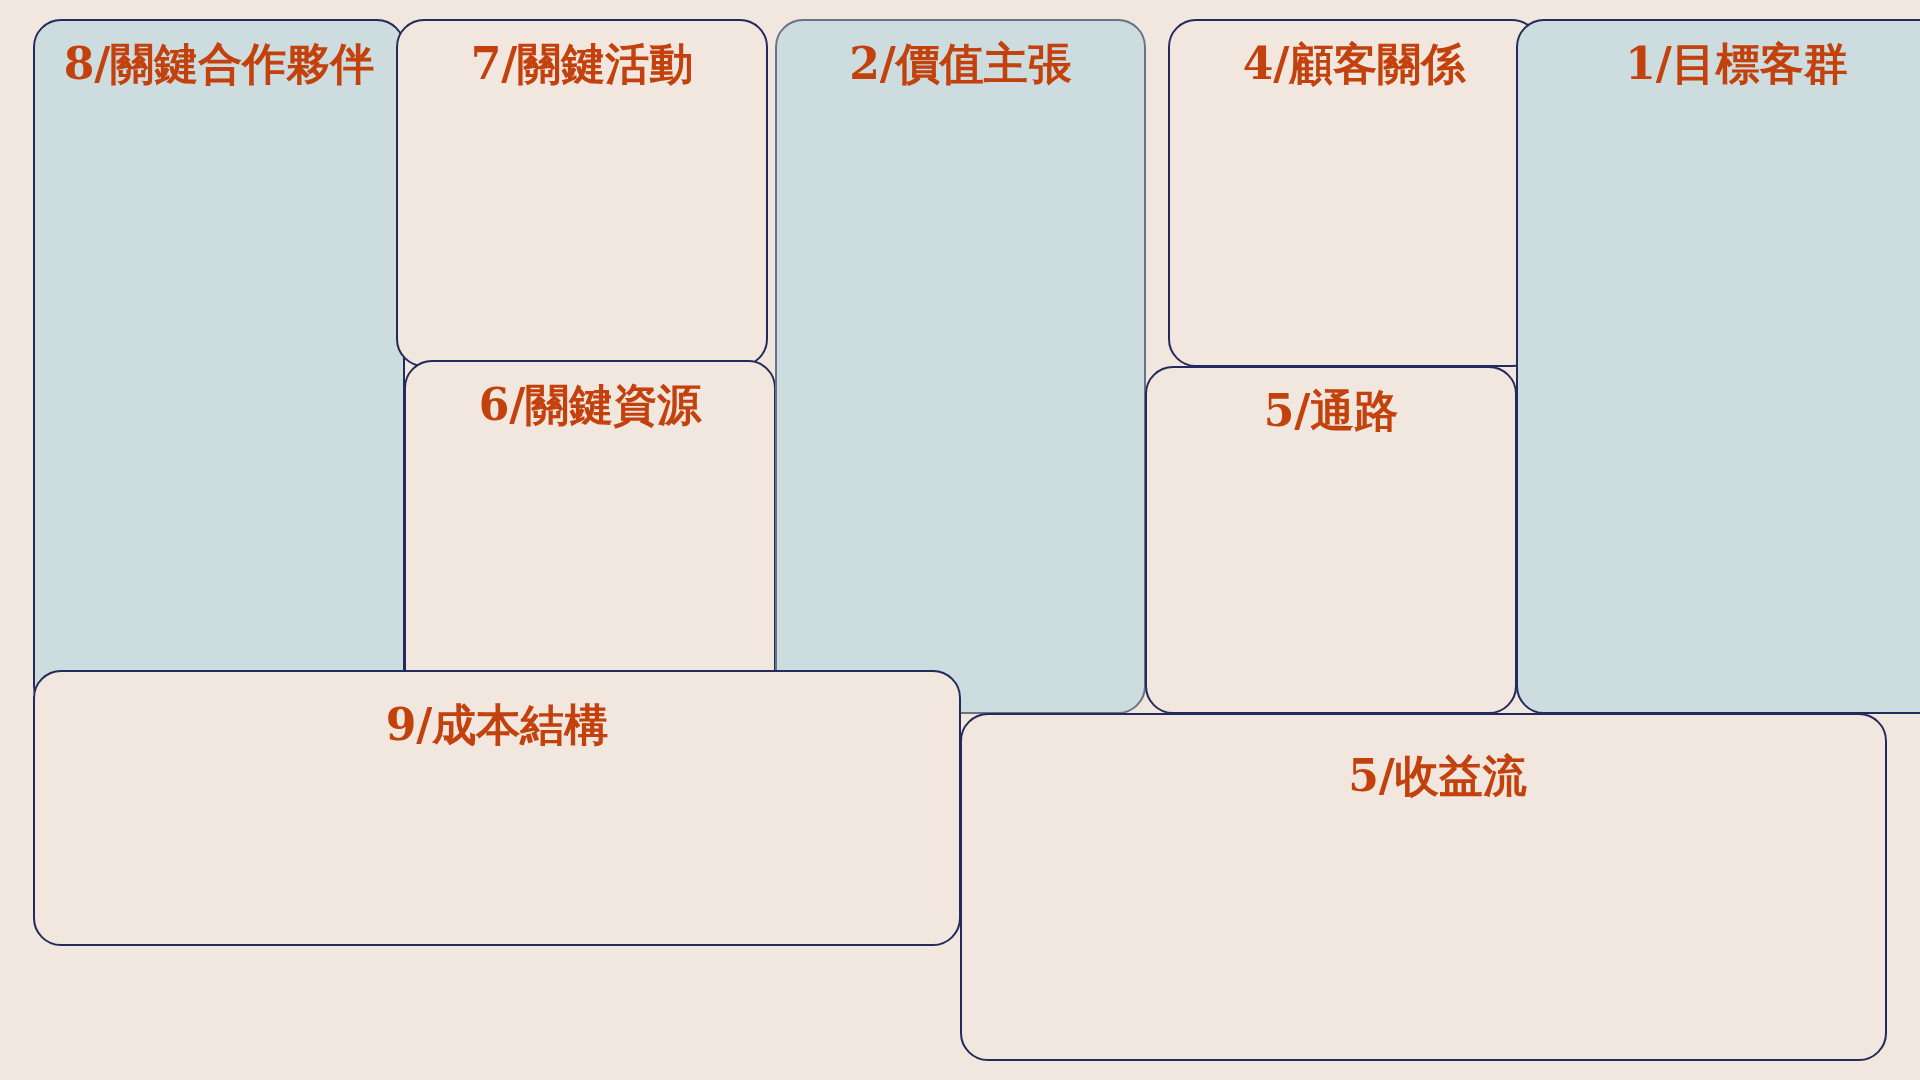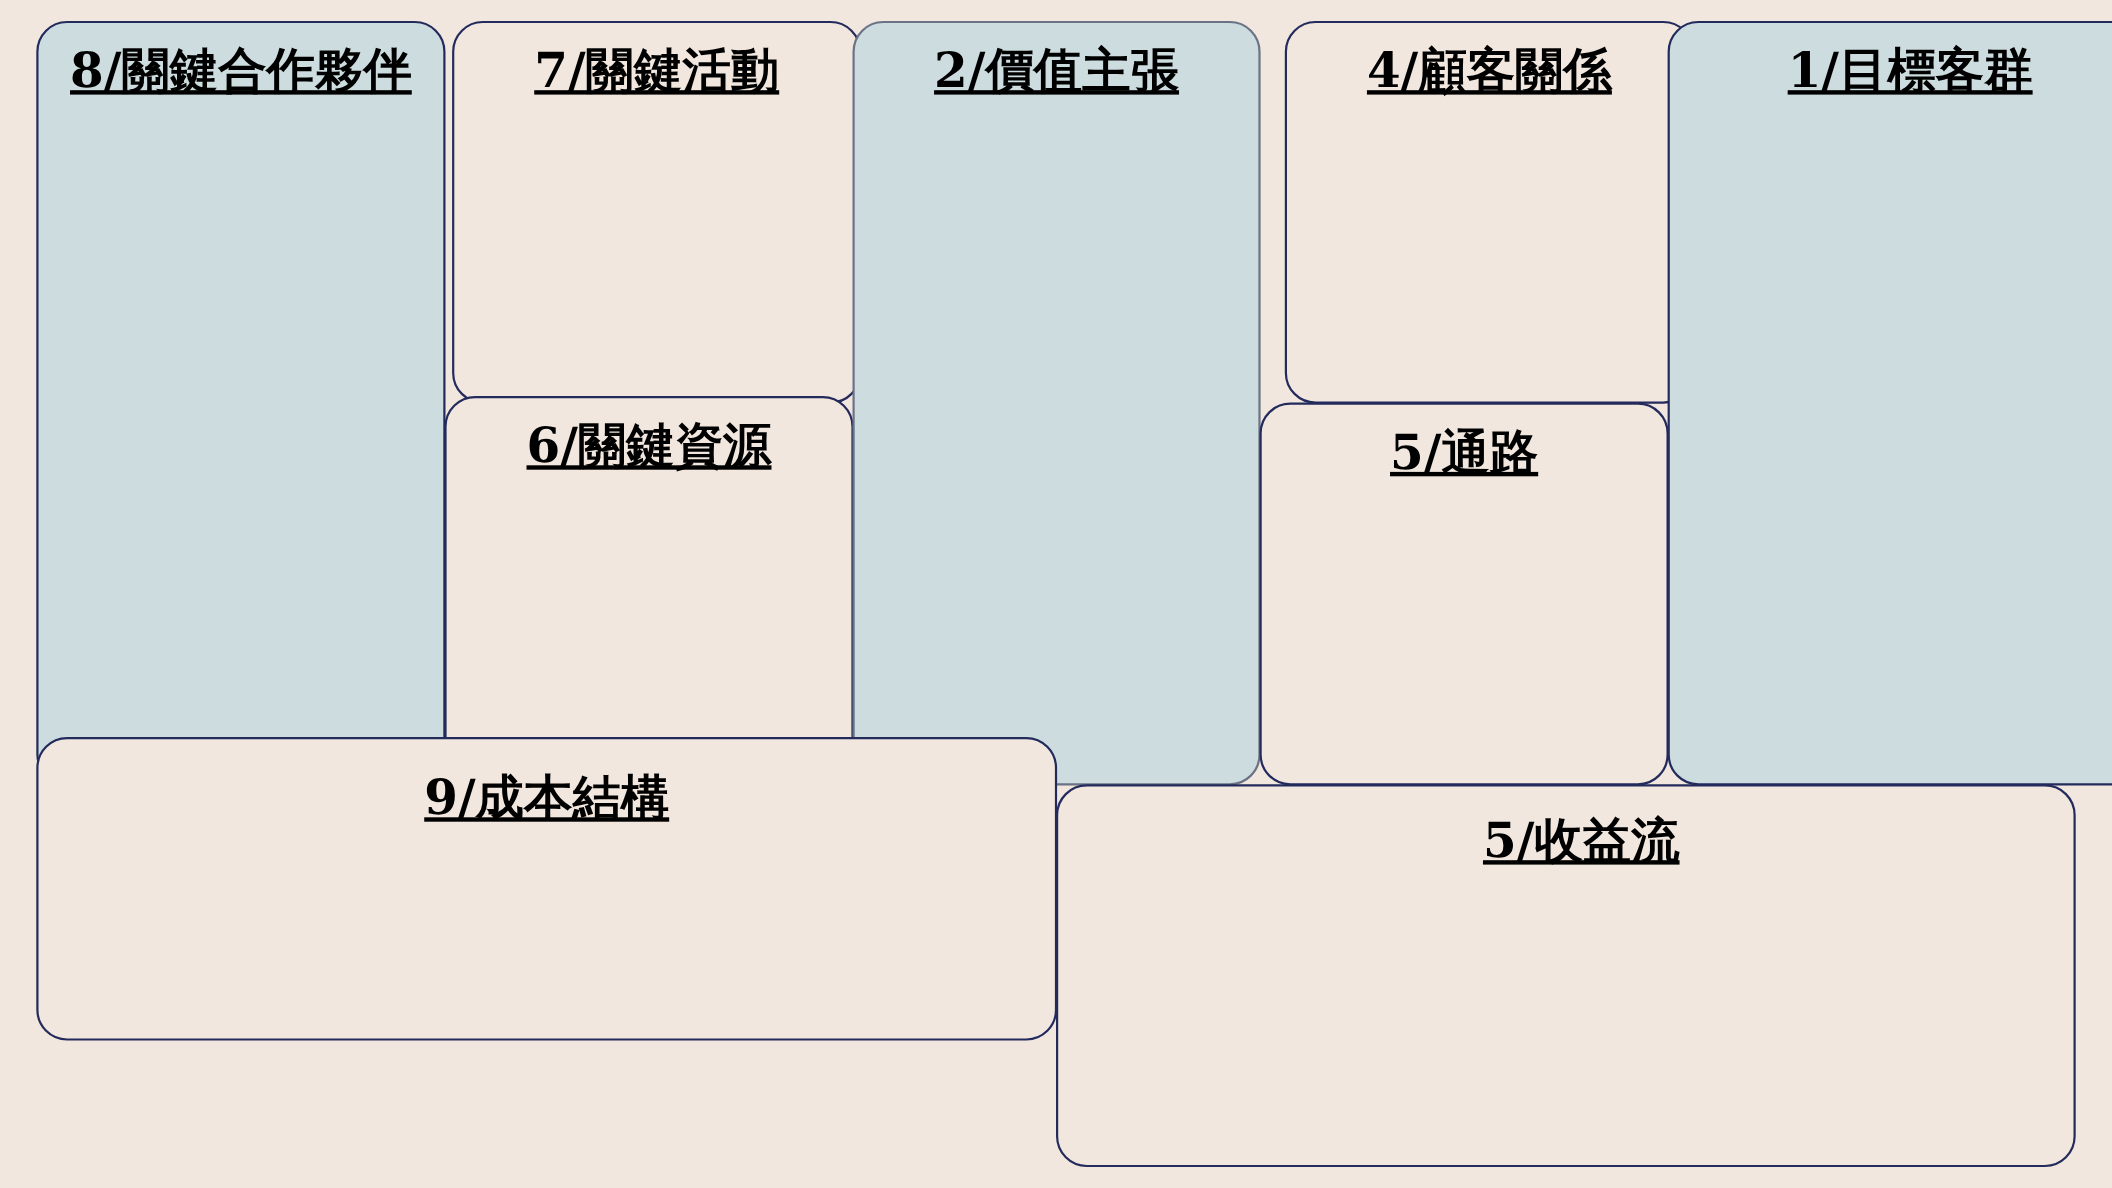--- a/index.html
+++ b/index.html
@@ -1,30 +1,30 @@
 <!DOCTYPE html>
 <html><head>
 <meta charset="utf-8">
 <style>
   html,body{margin:0;padding:0;}
   body{width:1920px;height:1080px;background:#f1e7de;position:relative;overflow:hidden;font-family:"DejaVu Serif","Liberation Serif",serif;}
   .box{position:absolute;box-sizing:border-box;border:2px solid #232a5c;border-radius:28px;background:#f1e7de;}
   .box.blue{background:#cddcdf;}
-  .title{position:absolute;left:0;right:0;top:14px;text-align:center;font-size:44px;font-weight:bold;color:#000000;letter-spacing:0px;text-decoration:underline;}
+  .title{position:absolute;left:0;right:0;top:14px;text-align:center;font-size:44px;font-weight:bold;color:#c2410c;letter-spacing:0px;}
 </style>
 </head>
 <body>
 
 <div>
 
   <div class="box blue" style="left:33px;top:19px;width:372px;height:695px;">
     <div class="title">8/關鍵合作夥伴</div>
   </div>
 
-  <div class="box" style="left:411px;top:19px;width:372px;height:348px;padding-left:25px;">
+  <div class="box" style="left:396px;top:19px;width:372px;height:348px;padding-left:25px;">
     <div class="title">7/關鍵活動</div>
   </div>
 
   <div class="box" style="left:404px;top:360px;width:372px;height:420px;">
     <div class="title">6/關鍵資源</div>
   </div>
 
   <div class="box blue" style="left:775px;top:19px;width:371px;height:695px;border-color:#6b7285;">
     <div class="title">2/價值主張</div>
   </div>
@@ -39,16 +39,16 @@
 
   <div class="box blue" style="left:1516px;top:19px;width:441px;height:695px;">
     <div class="title">1/目標客群</div>
   </div>
 
   <div class="box" style="left:33px;top:670px;width:928px;height:276px;">
     <div class="title" style="top:24px;">9/成本結構</div>
   </div>
 
   <div class="box" style="left:960px;top:713px;width:927px;height:348px;">
-    <div class="title" style="top:20px;margin-left:28px;">5/收益流</div>
+    <div class="title" style="top:32px;margin-left:28px;">5/收益流</div>
   </div>
 
 </div>
 
 </body></html>

